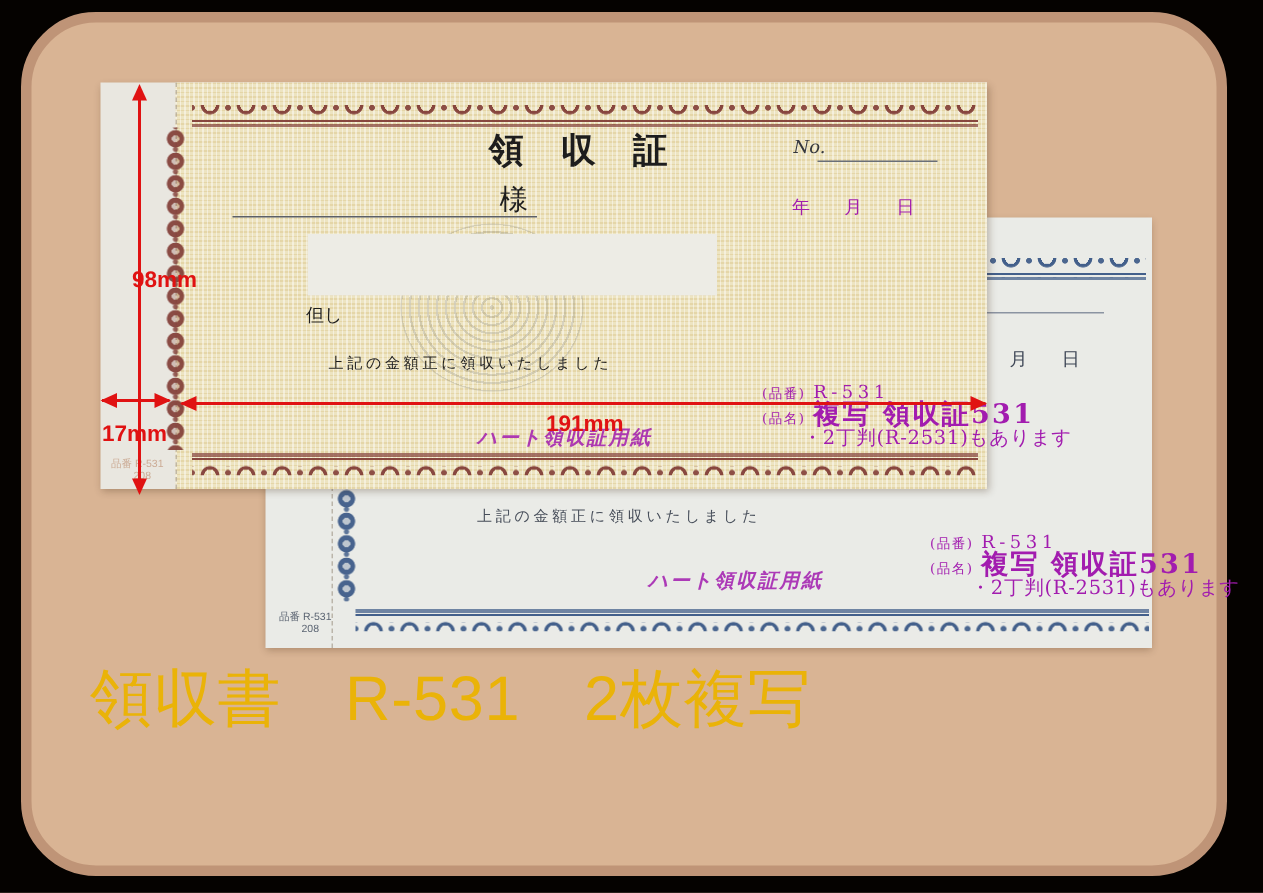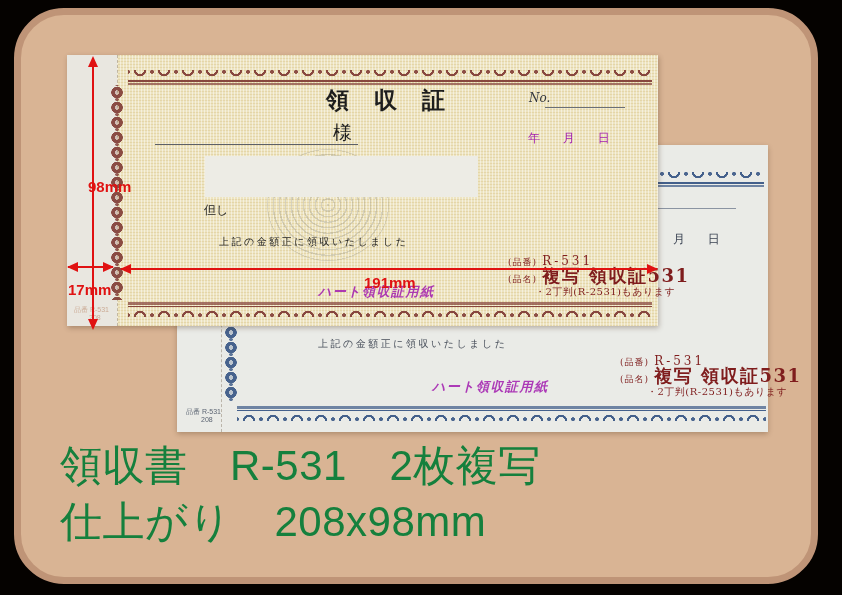--- a/index.html
+++ b/index.html
@@ -63,28 +63,28 @@
   .back-sheet .date-row{left:496px;top:86px;color:#3c4454;}
   .amount-blank{position:absolute;left:138px;top:101px;width:273px;height:41px;background:#edece5;}
   .medallion{position:absolute;left:200px;top:94px;width:122px;height:112px;border-radius:50%;
      background:repeating-radial-gradient(ellipse at 50% 50%, rgba(145,143,128,.30) 0 1.5px, rgba(0,0,0,0) 1.5px 6px);
      }
   .proviso{position:absolute;left:137px;top:147px;font-size:12px;}
   .statement{position:absolute;left:152px;top:169px;font-size:10px;letter-spacing:2.5px;white-space:nowrap;margin-top:11px;}
   .back-sheet .statement{left:141px;top:181px;color:#474e5a;}
   .back-sheet .no-line{left:480px;top:63px;width:79px;border-color:#8b94a2;}
 
-  .green-block{position:absolute;color:#7f1d1d;font-family:"DejaVu Serif",serif;white-space:nowrap;}
+  .green-block{position:absolute;color:#a21caf;font-family:"DejaVu Serif",serif;white-space:nowrap;}
   .front-sheet .green-block{left:441px;top:198px;}
   .back-sheet .green-block{left:443px;top:208px;}
   .gb-row{line-height:14px;}
   .gb-label{font-size:9px;letter-spacing:1px;}
   .gb-code{font-size:12px;letter-spacing:3px;}
   .gb-name{font-size:18px;font-weight:bold;letter-spacing:1.5px;}
-  .gb-note{font-size:10px;padding-left:27px;letter-spacing:.5px;line-height:11px;}
+  .gb-note{font-size:13px;padding-left:27px;letter-spacing:.5px;line-height:11px;}
   .brand{position:absolute;color:#a21caf;font-size:13px;font-weight:bold;font-style:italic;
          letter-spacing:1.5px;opacity:.85;white-space:nowrap;}
   .front-sheet .brand{left:251px;top:228px;}
   .back-sheet .brand{left:255px;top:233px;}
   .stub-text{position:absolute;font-size:7px;line-height:8px;white-space:nowrap;}
   .front-sheet .stub-text{left:7px;top:251px;color:rgba(187,138,108,.65);}
   .back-sheet .stub-text{left:9px;top:263px;color:#5b6472;}
   .stub-text .l2{padding-left:15px;}
 
   
@@ -96,21 +96,21 @@
      border-left:5px solid transparent;border-right:5px solid transparent;border-top:11px solid #e01212;}
   .arrow-h{height:2px;background:#e01212;}
   .arrow-h::before{content:"";position:absolute;left:-1px;top:-4px;
      border-top:5px solid transparent;border-bottom:5px solid transparent;border-right:11px solid #e01212;}
   .arrow-h::after{content:"";position:absolute;right:-1px;top:-4px;
      border-top:5px solid transparent;border-bottom:5px solid transparent;border-left:11px solid #e01212;}
   .dim-label{position:absolute;z-index:51;color:#e01212;font-size:15px;font-weight:bold;
              font-family:"Liberation Sans",sans-serif;}
 
   
-  .caption{position:absolute;left:60px;top:438px;z-index:30;color:#15803d;
+  .caption{position:absolute;left:60px;top:438px;z-index:30;color:#eab308;
            font-size:42px;line-height:56px;letter-spacing:0.5px;white-space:nowrap;}
 </style>
 </head>
 <body>
 
 <div class="stage">
   <div class="frame"></div>
 
   <div class="sheet back-sheet">
     <div class="perf" style="left:44px;"></div>
@@ -184,15 +184,14 @@
   <div class="dim-label" style="left:88px;top:178px;">98mm</div>
 
   <div class="ann arrow-h" style="left:68px;top:266px;width:45px;"></div>
   <div class="dim-label" style="left:68px;top:281px;">17mm</div>
 
   <div class="ann arrow-h" style="left:121px;top:268px;width:536px;"></div>
   <div class="dim-label" style="left:364px;top:274px;">191mm</div>
 
   <div class="caption">
     <div>領収書　R-531　2枚複写</div>
-    <div>仕上がり　208x98mm</div>
   </div>
 </div>
 
 </body></html>

